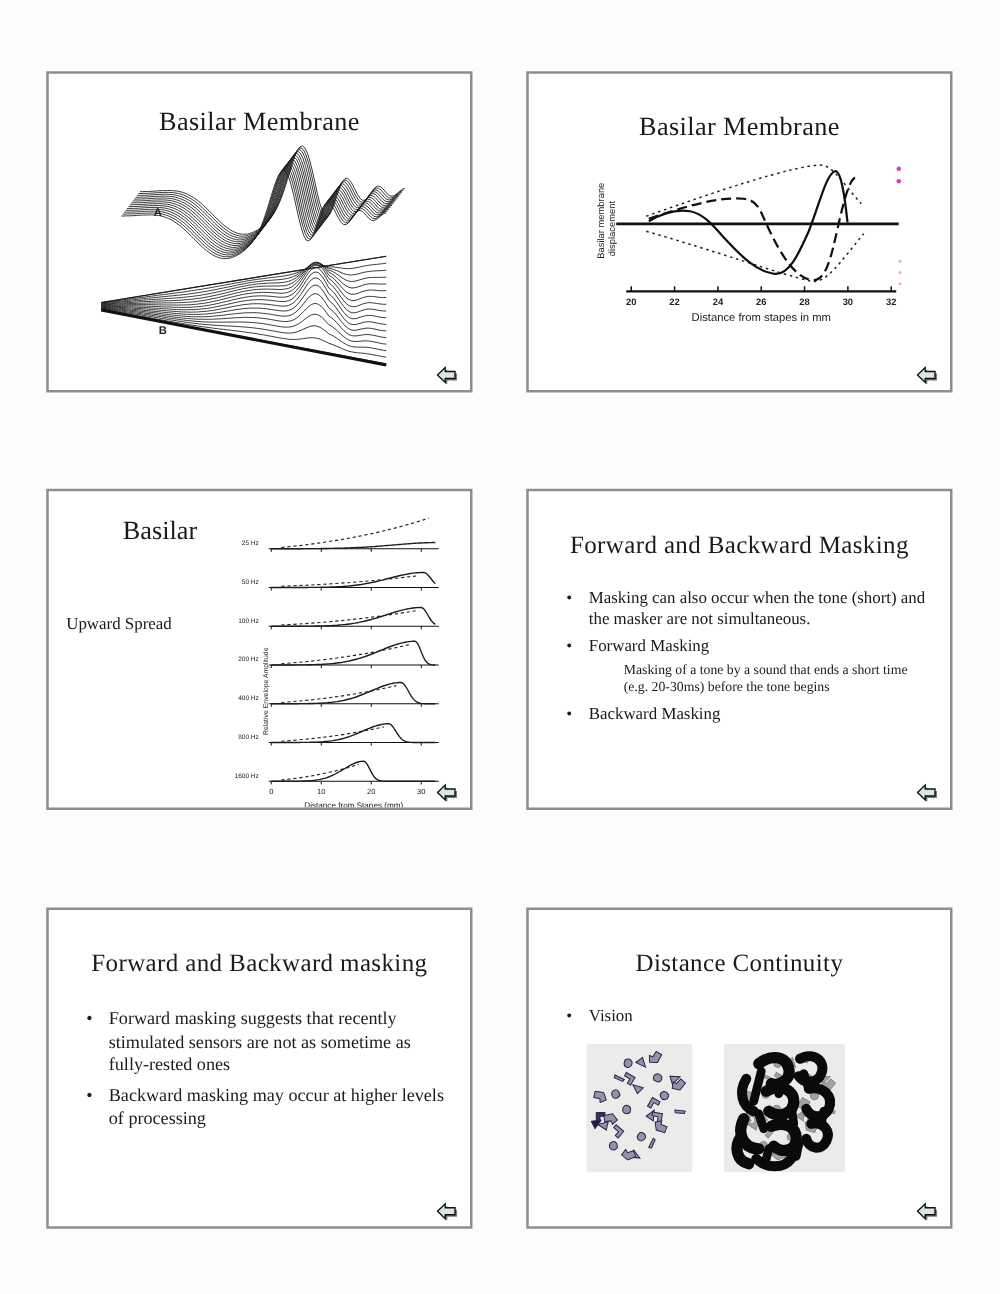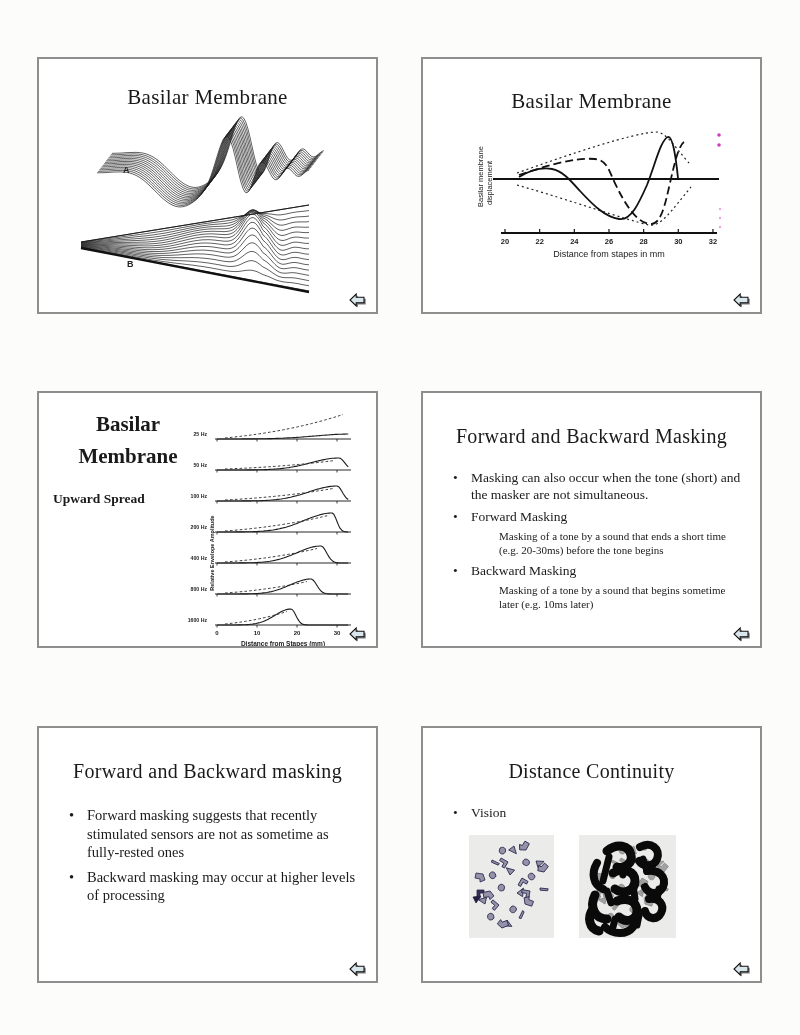--- a/index.html
+++ b/index.html
@@ -1,20 +1,20 @@
 <!DOCTYPE html>
 <html><head>
 <meta charset="utf-8">
 <style>
   html,body{margin:0;padding:0;}
   body{width:800px;height:1035px;background:#fcfcfa;font-family:"Liberation Serif",serif;color:#1a1a1a;}
   .page{position:relative;width:800px;height:795px;}
   .slide{position:absolute;width:341px;height:257px;background:#ffffff;border:2px solid #8e8e8e;box-sizing:border-box;overflow:hidden;}
   #slide-1{left:37px;top:57px;}  #slide-2{left:421px;top:57px;}
-  #slide-3{left:37px;top:391px;font-weight:bold;} #slide-4{left:421px;top:391px;}
+  #slide-3{left:37px;top:391px;} #slide-4{left:421px;top:391px;}
   #slide-5{left:37px;top:726px;} #slide-6{left:421px;top:726px;}
   .slide-title{position:absolute;left:0;right:0;text-align:center;font-size:21px;letter-spacing:.3px;}
   #slide-1 .slide-title{top:26px;}
   #slide-2 .slide-title{top:30px;}
   #slide-4 .slide-title,#slide-5 .slide-title,#slide-6 .slide-title{top:32px;font-size:20px;}
   .fig{position:absolute;left:0;top:0;width:337px;height:253px;}
   .title-block{position:absolute;left:14px;top:16px;width:150px;text-align:center;font-size:21px;line-height:1.5;}
   .subtitle{position:absolute;left:14px;top:98px;width:150px;font-size:13.5px;}
   .bullets{position:absolute;left:30px;right:14px;}
   #slide-4 .bullets{top:76px;}
@@ -119,21 +119,20 @@
       <svg viewBox="0 0 17 15">
         <path d="M16,5.2 L8.2,5.2 L8.2,2 L2,8 L8.2,14 L8.2,10.8 L16,10.8 Z" fill="#7a7a7a" stroke="none" transform="translate(0.7,0.6)"></path>
         <path d="M15,4.2 L7.2,4.2 L7.2,1 L1,7 L7.2,13 L7.2,9.8 L15,9.8 Z" fill="#d9e6ec" stroke="#111" stroke-width="1.1"></path>
       </svg>
     </span>
   </div>
 
   <div class="slide" id="slide-3">
     <div class="title-block">
       <div>Basilar</div>
-      <div>Membrane</div>
     </div>
     <div class="subtitle">Upward Spread</div>
     <svg class="fig" id="fig3" viewBox="0 0 337 253">
         <line x1="176" y1="46" x2="312" y2="46" stroke="#111" stroke-width="0.9"></line>
         <line x1="178" y1="46" x2="178" y2="48.5" stroke="#111" stroke-width="0.8"></line>
         <line x1="218" y1="46" x2="218" y2="48.5" stroke="#111" stroke-width="0.8"></line>
         <line x1="258" y1="46" x2="258" y2="48.5" stroke="#111" stroke-width="0.8"></line>
         <line x1="298" y1="46" x2="298" y2="48.5" stroke="#111" stroke-width="0.8"></line>
         <polyline points="178.0,46.0 179.6,46.0 181.2,46.0 182.8,46.0 184.4,46.0 186.0,46.0 187.6,46.0 189.2,46.0 190.8,46.0 192.4,46.0 194.0,46.0 195.6,46.0 197.2,46.0 198.8,46.0 200.4,46.0 202.0,46.0 203.6,45.9 205.2,45.9 206.8,45.9 208.4,45.9 210.0,45.9 211.6,45.9 213.2,45.9 214.8,45.9 216.4,45.9 218.0,45.8 219.6,45.8 221.2,45.8 222.8,45.8 224.4,45.7 226.0,45.7 227.6,45.7 229.2,45.6 230.8,45.6 232.4,45.6 234.0,45.5 235.6,45.5 237.2,45.4 238.8,45.4 240.4,45.3 242.0,45.2 243.6,45.2 245.2,45.1 246.8,45.0 248.4,44.9 250.0,44.9 251.6,44.8 253.2,44.7 254.8,44.6 256.4,44.5 258.0,44.4 259.6,44.3 261.2,44.2 262.8,44.0 264.4,43.9 266.0,43.8 267.6,43.7 269.2,43.5 270.8,43.4 272.4,43.3 274.0,43.1 275.6,43.0 277.2,42.9 278.8,42.7 280.4,42.6 282.0,42.5 283.6,42.3 285.2,42.2 286.8,42.1 288.4,42.0 290.0,41.9 291.6,41.7 293.2,41.6 294.8,41.5 296.4,41.4 298.0,41.4 299.6,41.3 301.2,41.2 302.8,41.2 304.4,41.1 306.0,41.1 307.6,41.0 309.2,41.0" fill="none" stroke="#1c1c1c" stroke-width="1.1" stroke-linejoin="round"></polyline>
         <path d="M186,45 Q251.7,38.72 304,21.5" fill="none" stroke="#222" stroke-width="0.9" stroke-dasharray="2.6,2.2"></path>
@@ -212,23 +211,20 @@
           <span class="marker">•</span>
           <span>Forward Masking</span>
         </div>
         <div class="bullet lvl2">
           <span>Masking of a tone by a sound that ends a short time (e.g. 20-30ms) before the tone begins</span>
         </div>
         <div class="bullet lvl1">
           <span class="marker">•</span>
           <span>Backward Masking</span>
         </div>
-        <div class="bullet lvl2">
-          <span>Masking of a tone by a sound that begins sometime later (e.g. 10ms later)</span>
-        </div>
       </div>
     <span class="nav-arrow">
       <svg viewBox="0 0 17 15">
         <path d="M16,5.2 L8.2,5.2 L8.2,2 L2,8 L8.2,14 L8.2,10.8 L16,10.8 Z" fill="#7a7a7a" stroke="none" transform="translate(0.7,0.6)"></path>
         <path d="M15,4.2 L7.2,4.2 L7.2,1 L1,7 L7.2,13 L7.2,9.8 L15,9.8 Z" fill="#d9e6ec" stroke="#111" stroke-width="1.1"></path>
       </svg>
     </span>
   </div>
 
   <div class="slide" id="slide-5">

